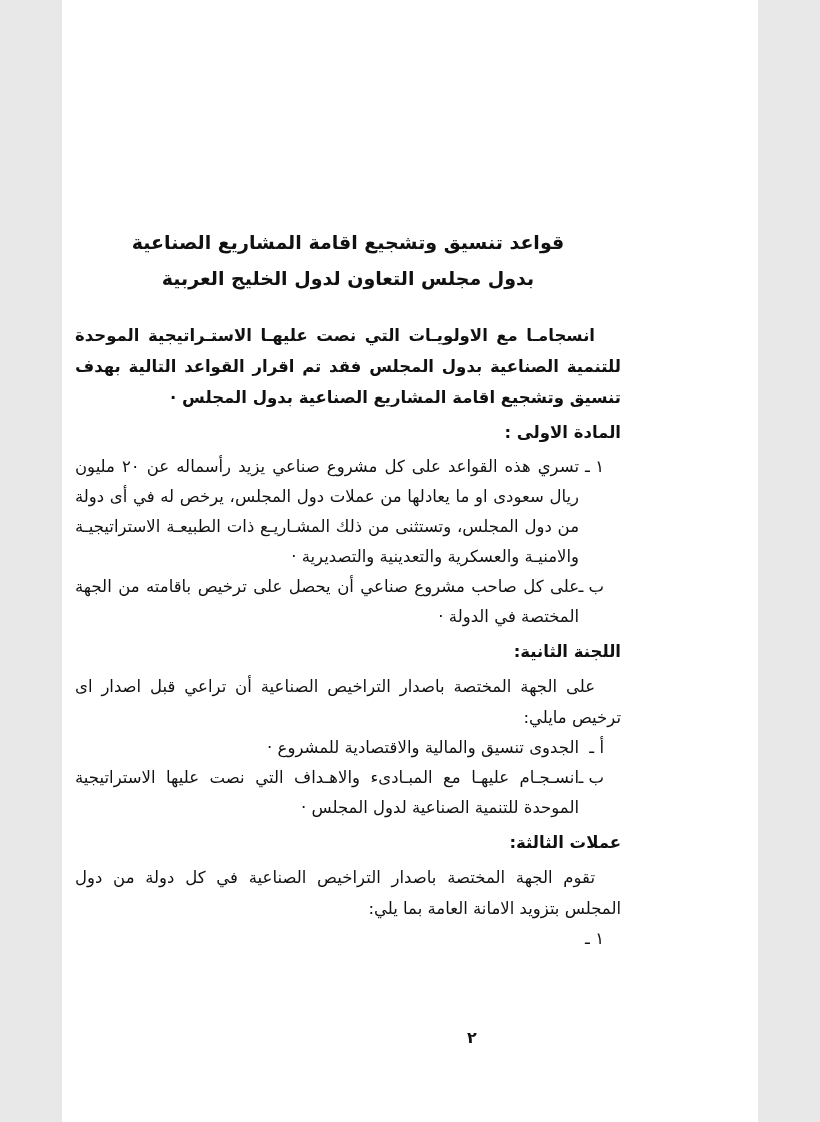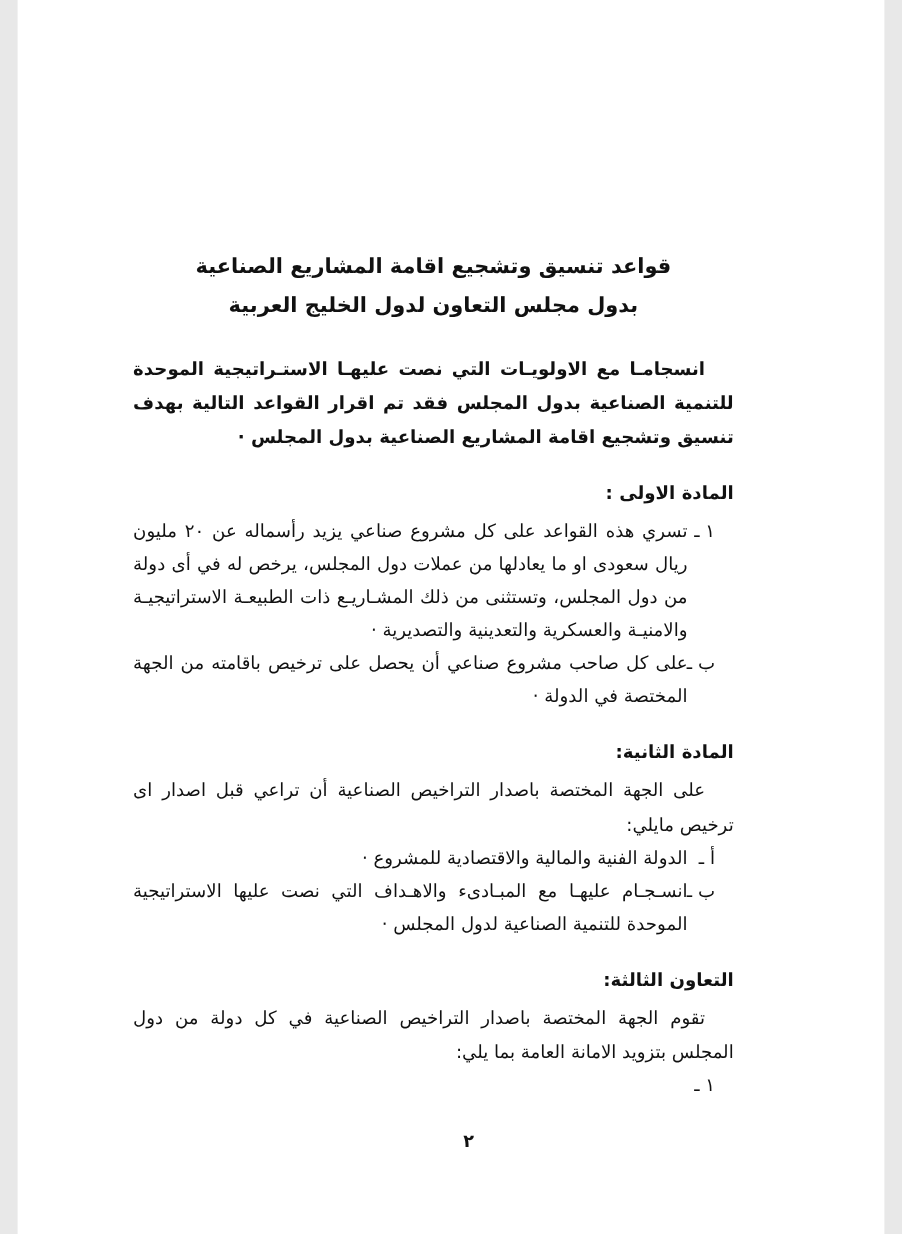--- a/index.html
+++ b/index.html
@@ -2,21 +2,21 @@
 <html lang="ar"><head>
 <meta charset="utf-8">
 <style>
   html, body {
     margin: 0;
     padding: 0;
     background: #e8e8e8;
   }
   .page {
     position: relative;
-    width: 788px;
+    width: 696px;
     height: 1122px;
     margin: 0 auto;
     background: #ffffff;
     color: #111111;
     font-family: "DejaVu Sans", sans-serif;
     overflow: hidden;
   }
   .content {
     position: absolute;
     top: 224px;
@@ -38,21 +38,21 @@
     display: block;
   }
   .para {
     margin: 0;
     font-weight: bold;
   }
   .para.first-indent {
     text-indent: 26px;
   }
   .article {
-    margin-top: 20px;
+    margin-top: 4px;
   }
   .article-heading {
     font-weight: bold;
     margin: 0 0 4px 0;
   }
   .article-intro {
     text-indent: 26px;
     margin: 0;
   }
   .item {
@@ -97,34 +97,34 @@
         <span class="item-marker">١ ـ</span>
         <span class="item-text">تسري هذه القواعد على كل مشروع صناعي يزيد رأسماله عن ٢٠ مليون ريال سعودى او ما يعادلها من عملات دول المجلس، يرخص له في أى دولة من دول المجلس، وتستثنى من ذلك المشـاريـع ذات الطبيعـة الاستراتيجيـة والامنيـة والعسكرية والتعدينية والتصديرية ·</span>
       </div>
       <div class="item">
         <span class="item-marker">ب ـ</span>
         <span class="item-text">على كل صاحب مشروع صناعي أن يحصل على ترخيص باقامته من الجهة المختصة في الدولة ·</span>
       </div>
     </div>
 
     <div class="article">
-      <div class="article-heading">المادة الثانية:</div>
+      <div class="article-heading">اللجنة الثانية:</div>
       <p class="article-intro">على الجهة المختصة باصدار التراخيص الصناعية أن تراعي قبل اصدار اى ترخيص مايلي:</p>
       <div class="item">
         <span class="item-marker">أ ـ</span>
-        <span class="item-text">الدولة الفنية والمالية والاقتصادية للمشروع ·</span>
+        <span class="item-text">الجدوى تنسيق والمالية والاقتصادية للمشروع ·</span>
       </div>
       <div class="item">
         <span class="item-marker">ب ـ</span>
         <span class="item-text">انسـجـام عليهـا مع المبـادىء والاهـداف التي نصت عليها الاستراتيجية الموحدة للتنمية الصناعية لدول المجلس ·</span>
       </div>
     </div>
 
     <div class="article">
-      <div class="article-heading">التعاون الثالثة:</div>
+      <div class="article-heading">عملات الثالثة:</div>
       <p class="article-intro">تقوم الجهة المختصة باصدار التراخيص الصناعية في كل دولة من دول المجلس بتزويد الامانة العامة بما يلي:</p>
       <div class="item">
         <span class="item-marker">١ ـ</span>
       </div>
     </div>
 
   </div>
 
   <div class="page-number">٢</div>
 </div>

